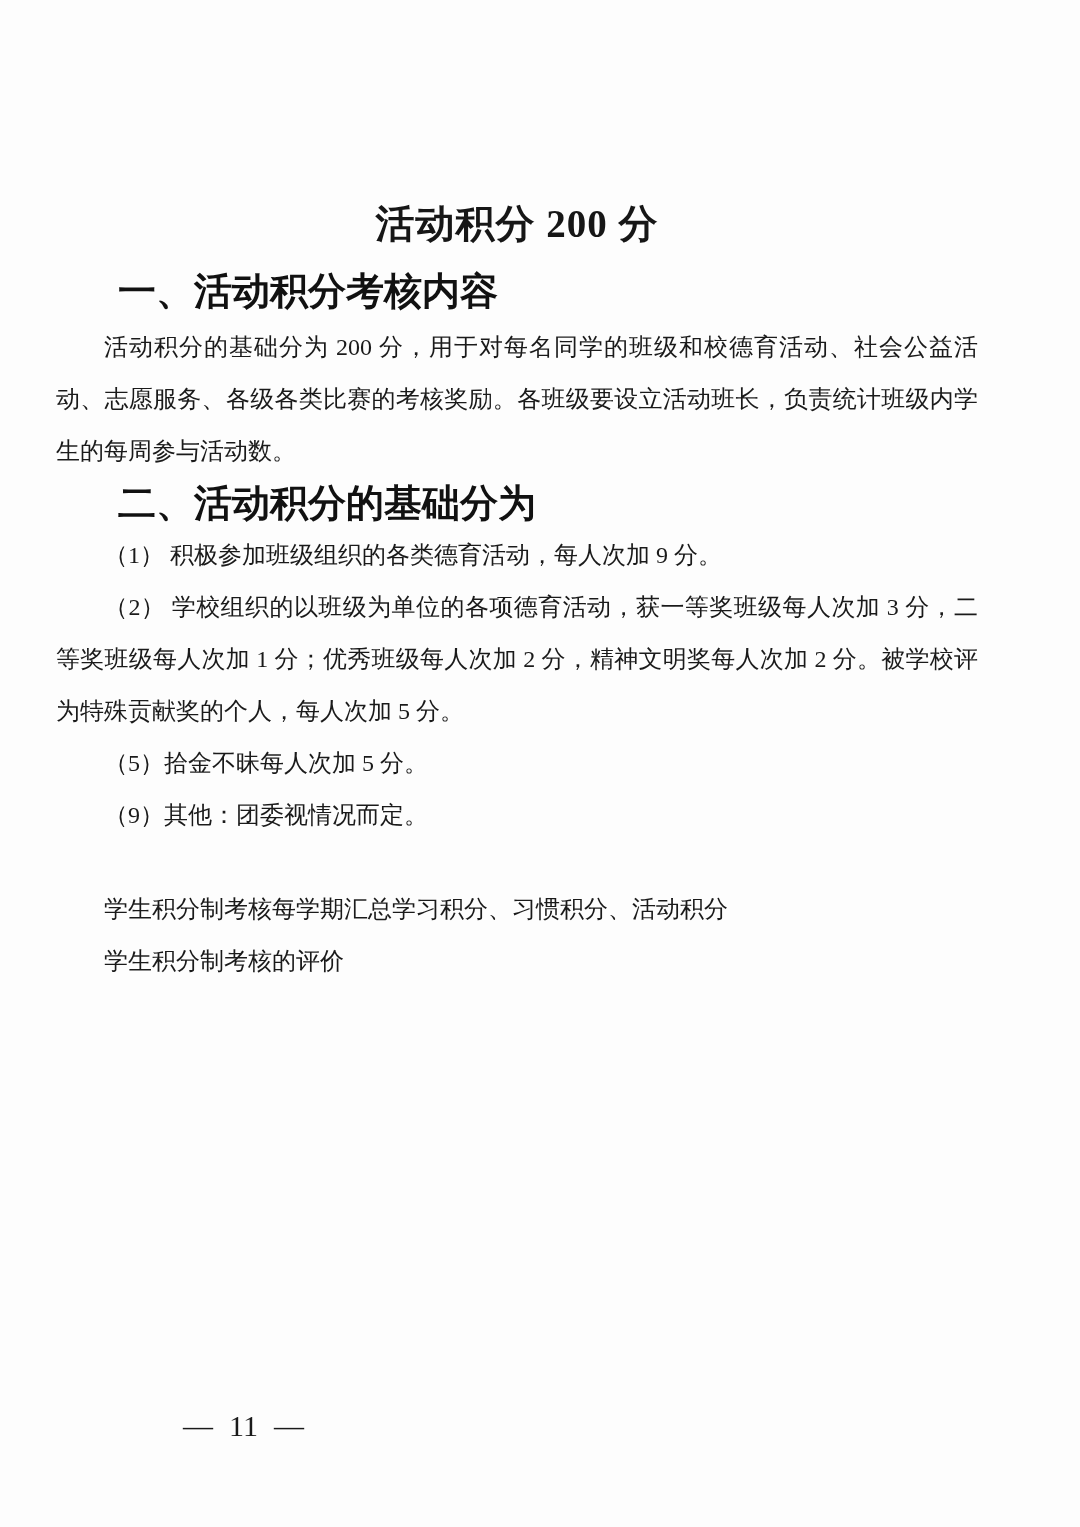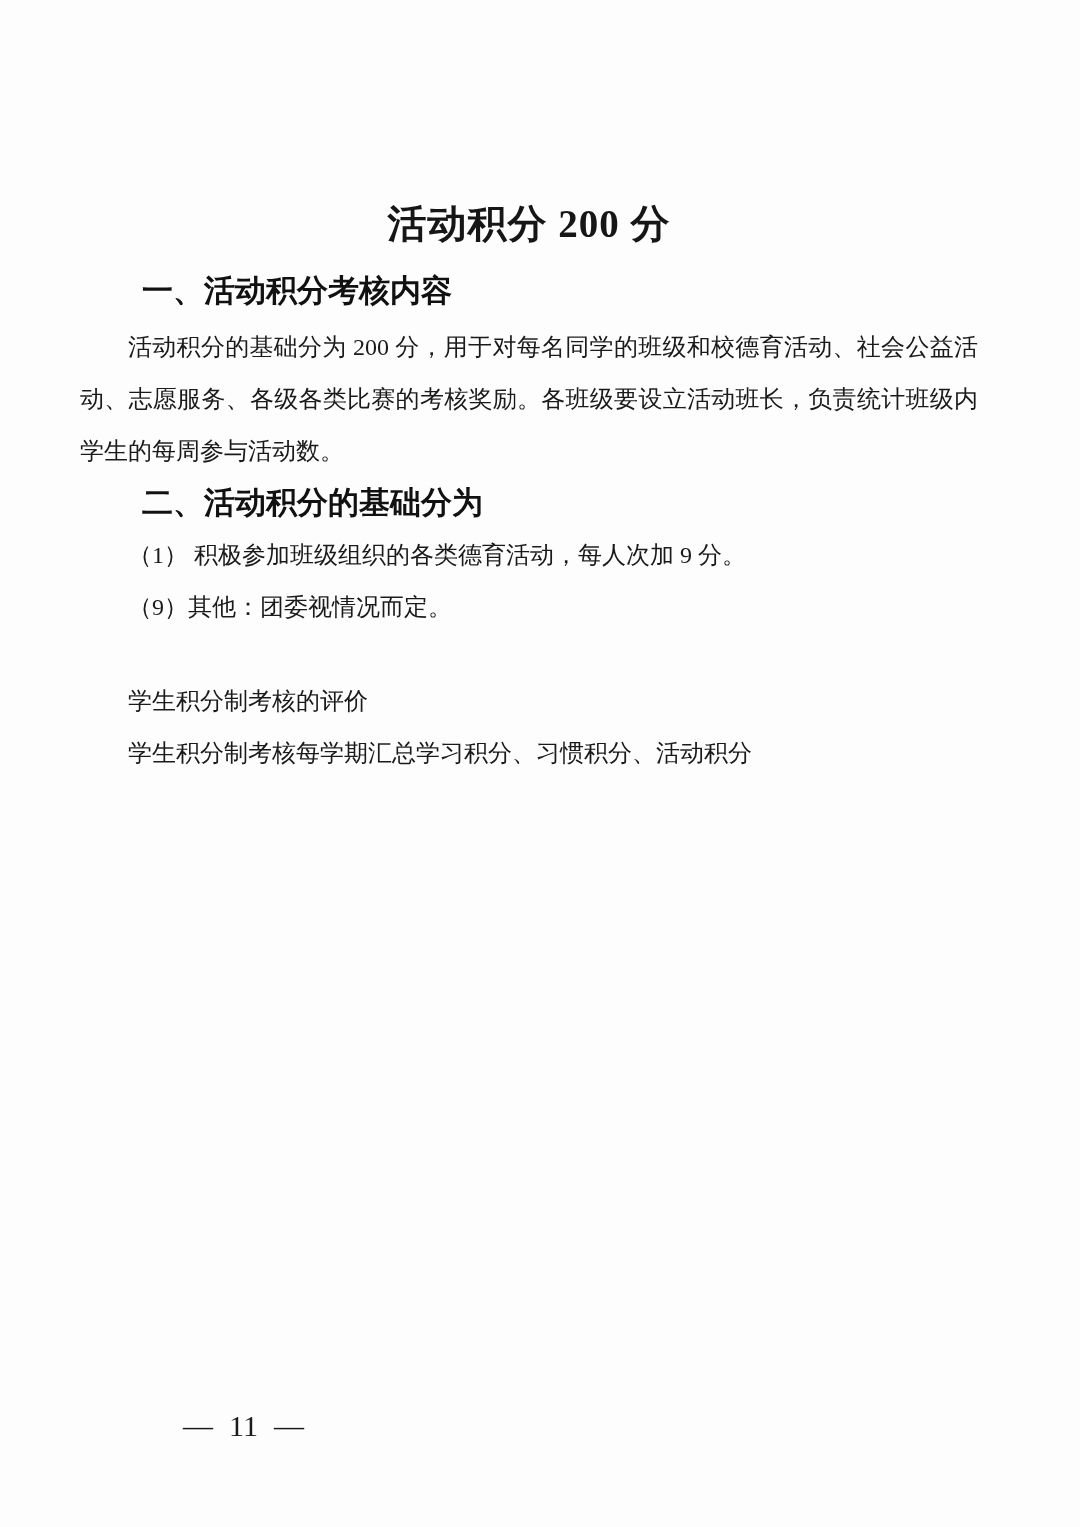--- a/index.html
+++ b/index.html
@@ -10,36 +10,36 @@
     overflow: hidden;
   }
   body {
     font-family: "Liberation Serif", "DejaVu Serif", serif;
     color: #161616;
   }
   .page {
     position: relative;
     width: 1080px;
     height: 1527px;
-    padding: 197px 102px 0 80px;
+    padding: 197px 102px 0 56px;
     background: #fdfdfd;
   }
   .doc-title {
     font-size: 39px;
     font-weight: bold;
     text-align: center;
     line-height: 54px;
     letter-spacing: 1px;
     margin-bottom: 14px;
     font-family: "Liberation Serif", "DejaVu Serif", serif;
   }
   .sec-heading {
     font-family: "Liberation Sans", "DejaVu Sans", sans-serif;
     font-weight: bold;
-    font-size: 31px;
+    font-size: 38px;
     line-height: 52px;
     text-indent: 62px;
     color: #111;
   }
   .body-para {
     font-size: 24px;
     line-height: 52px;
     text-align: justify;
     text-indent: 2em;
     color: #1a1a1a;
@@ -68,29 +68,31 @@
   <h1 class="doc-title">活动积分 200 分</h1>
 
   <h2 class="sec-heading">一、活动积分考核内容</h2>
 
   <p class="body-para para-first">活动积分的基础分为 200 分，用于对每名同学的班级和校德育活动、社会公益活动、志愿服务、各级各类比赛的考核奖励。各班级要设立活动班长，负责统计班级内学生的每周参与活动数。</p>
 
   <h2 class="sec-heading">二、活动积分的基础分为</h2>
 
   <p class="body-para">（1） 积极参加班级组织的各类德育活动，每人次加 9 分。</p>
 
+  <p class="body-para">（2） 学校组织的以班级为单位的各项德育活动，获一等奖班级每人次加 3 分，二等奖班级每人次加 1 分；优秀班级每人次加 2 分，精神文明奖每人次加 2 分。被学校评为特殊贡献奖的个人，每人次加 5 分。</p>
 
 
 
+  <p class="body-para">（5）拾金不昧每人次加 5 分。</p>
 
   <p class="body-para">（9）其他：团委视情况而定。</p>
 
   <div class="appendix">
+    <p class="body-para">学生积分制考核每学期汇总学习积分、习惯积分、活动积分</p>
     <p class="body-para">学生积分制考核的评价</p>
-    <p class="body-para">学生积分制考核每学期汇总学习积分、习惯积分、活动积分</p>
   </div>
 
   <div class="page-footer">
     <span>—</span>
     <span>11</span>
     <span>—</span>
   </div>
 
 </div>
 

